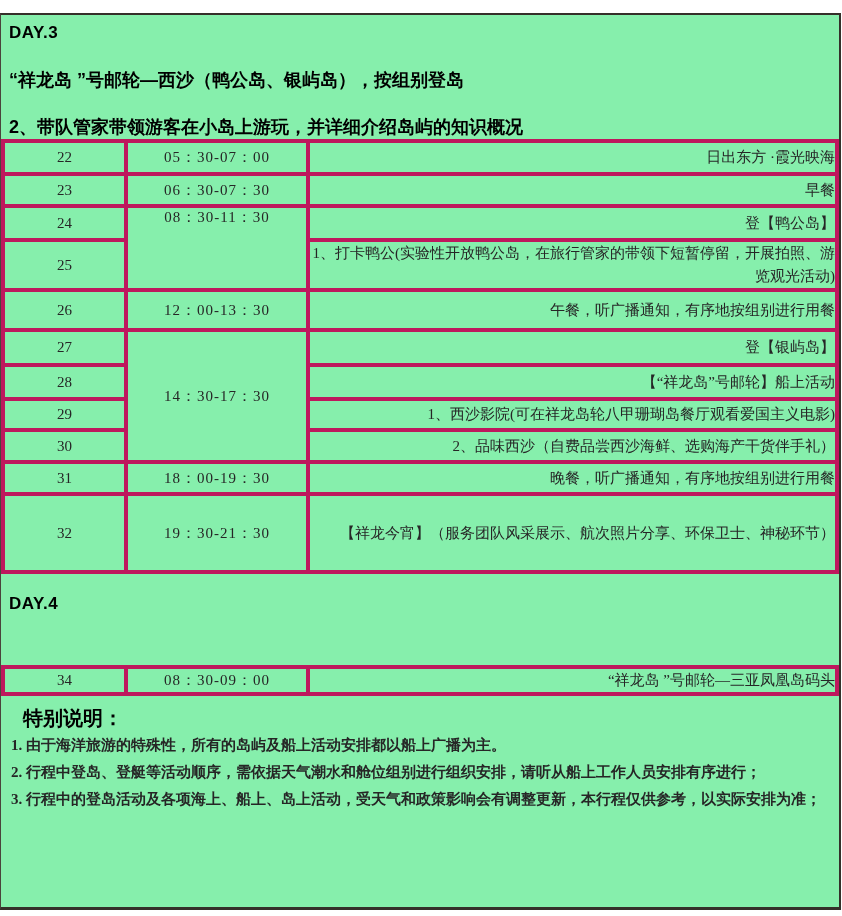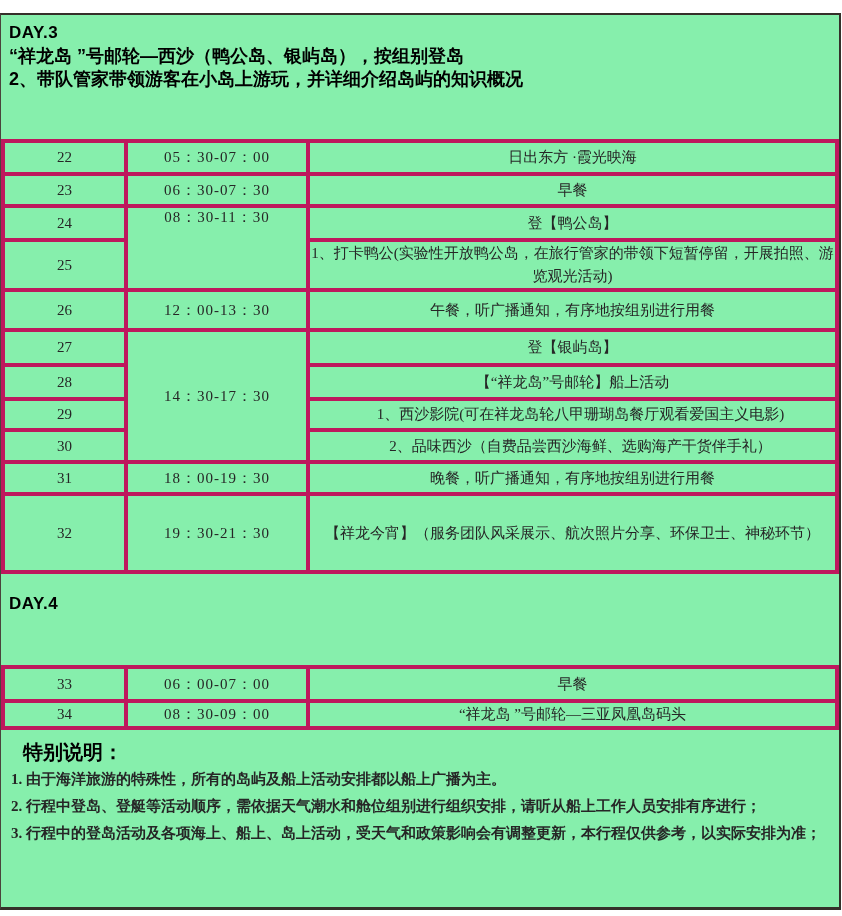--- a/index.html
+++ b/index.html
@@ -24,42 +24,42 @@
   }
   
   .sec-head{padding:6px 8px 0 8px;}
   .sec-head .eng{
     font-family:"Liberation Sans","DejaVu Sans",sans-serif;
     font-weight:bold;font-size:17px;line-height:24px;color:#000;
     letter-spacing:0.5px;
   }
   .sec-head .cjk{
     font-family:"Liberation Sans","DejaVu Sans",sans-serif;
-    font-weight:bold;font-size:18px;line-height:23px;color:#000;
+    font-weight:bold;font-size:18px;line-height:23px;color:#000;margin-top:24px;
   }
   .day3-head{height:124px;box-sizing:border-box;}
   .day4-head{height:91px;box-sizing:border-box;padding-top:18px;}
   
   table.sched{
     border-collapse:collapse;
     table-layout:fixed;
     width:100%;
     border-top:2px solid #5c5247;
     border-bottom:2px solid #5c5247;
   }
   table.sched td{
     border:4px solid #be185d;
     font-size:15px;
     color:#262626;
     padding:0;
     overflow:hidden;
   }
   td.num{text-align:center;width:123px;}
   td.time{text-align:center;width:182px;letter-spacing:1px;}
-  td.act{text-align:center;padding:2px 8px;line-height:23px;}
+  td.act{text-align:right;padding:2px 8px;line-height:23px;}
   td.act.indent{padding-left:16px;}
   td.vtop{vertical-align:top;padding-top:7px;}
   td.vmid{vertical-align:middle;}
   
   .notes{
     flex:1;
     box-sizing:border-box;
     padding:8px 10px 0 8px;
     border-radius:8px;
   }
@@ -151,25 +151,20 @@
       <div class="eng">DAY.4</div>
     </div>
 
     <table class="sched">
       <colgroup>
           <col style="width:123px">
           <col style="width:182px">
           <col>
         </colgroup>
       <tbody>
-          <tr style="height:34px">
-        <td class="num">33</td>
-        <td class="time">06：00-07：00</td>
-        <td class="act">早餐</td>
-      </tr>
       <tr style="height:18px">
         <td class="num">34</td>
         <td class="time">08：30-09：00</td>
         <td class="act">“祥龙岛 ”号邮轮—三亚凤凰岛码头</td>
       </tr>
     </tbody>
       </table>
 
     <div class="notes">
       <div class="notes-title">特别说明：</div>

